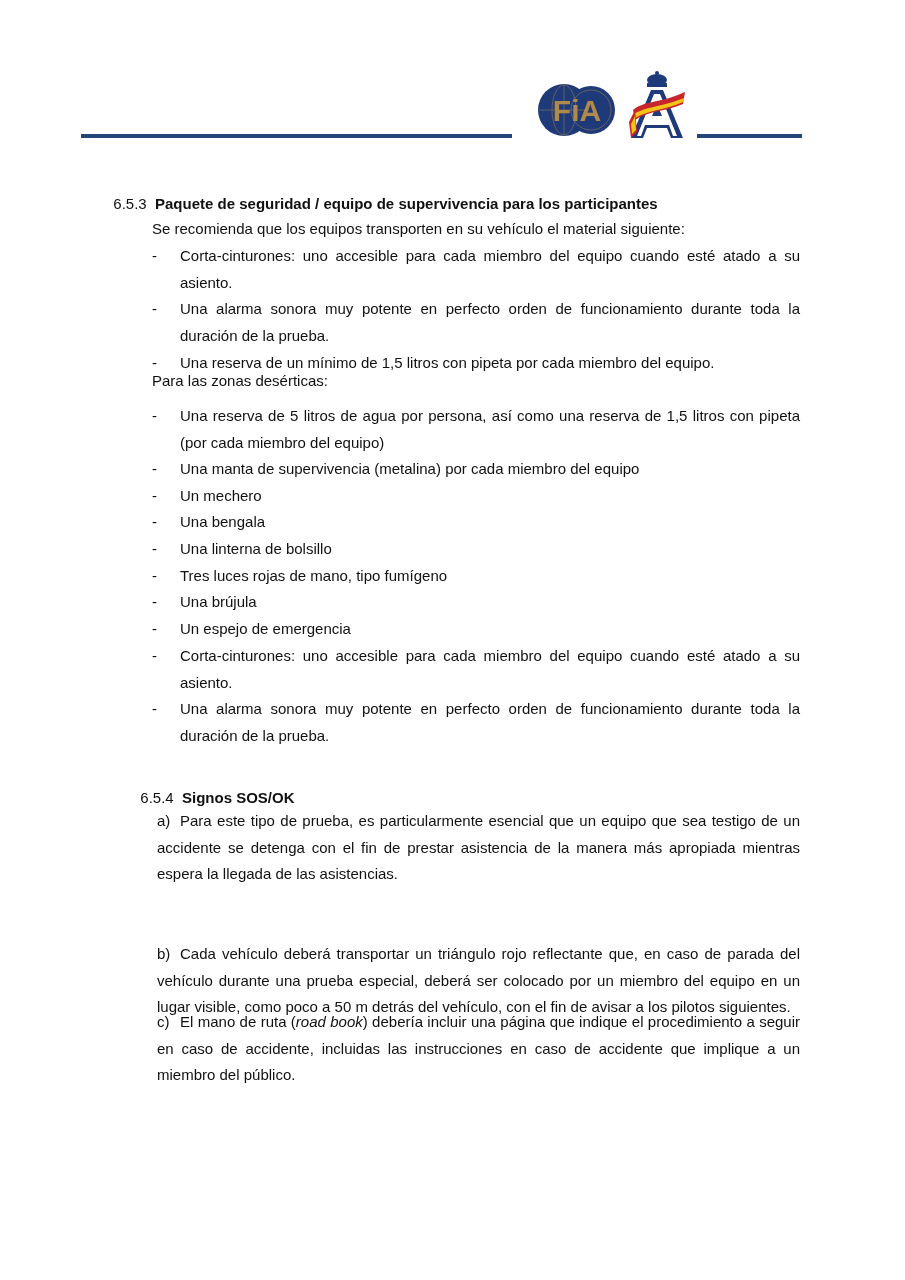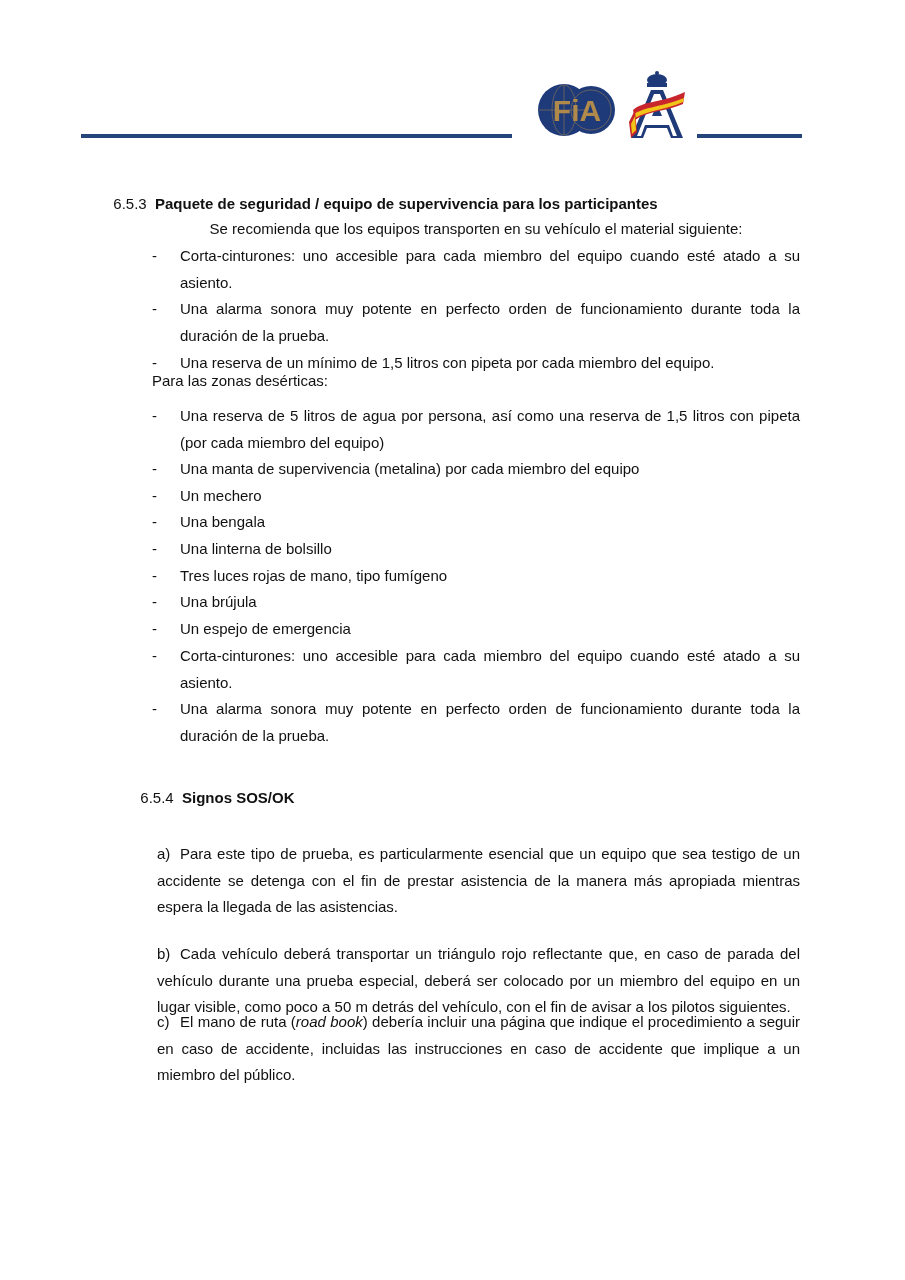--- a/index.html
+++ b/index.html
@@ -54,21 +54,21 @@
   <path d="M4 52 L10 40 L12 62 L6 68 Z" fill="#c8262c"></path>
   <path d="M6 54 L10 46 L11 60 L7 64 Z" fill="#f2c418"></path>
 </svg>
 
 <div class="header-line-right"></div>
 
 <div class="sec-head" style="top:190px;">
   <span class="sec-num">6.5.3</span><span class="sec-title">Paquete de seguridad / equipo de supervivencia para los participantes</span>
 </div>
 
-<div class="line intro" style="top:216px;text-align:center;">Se recomienda que los equipos transporten en su vehículo el material siguiente:</div>
+<div class="line intro" style="top:216px;">Se recomienda que los equipos transporten en su vehículo el material siguiente:</div>
 
 <div class="line item" style="top:243px;">
   <span class="dash">-</span>
   <span class="txt">Corta-cinturones: uno accesible para cada miembro del equipo cuando esté atado a su asiento.</span>
 </div>
 <div class="line item" style="top:296px;">
   <span class="dash">-</span>
   <span class="txt">Una alarma sonora muy potente en perfecto orden de funcionamiento durante toda la duración de la prueba.</span>
 </div>
 <div class="line item" style="top:350px;">
@@ -116,21 +116,21 @@
 </div>
 <div class="line item" style="top:696px;">
   <span class="dash">-</span>
   <span class="txt">Una alarma sonora muy potente en perfecto orden de funcionamiento durante toda la duración de la prueba.</span>
 </div>
 
 <div class="sec-head" style="top:784px;margin-left:27px;">
   <span class="sec-num">6.5.4</span><span class="sec-title">Signos SOS/OK</span>
 </div>
 
-<div class="para" style="top:841px;">
+<div class="para" style="top:808px;">
   <span class="lbl">a)</span><span>Para este tipo de prueba, es particularmente esencial que un equipo que sea testigo de un accidente se detenga con el fin de prestar asistencia de la manera más apropiada mientras espera la llegada de las asistencias.</span>
 </div>
 
 <div class="para" style="top:941px;">
   <span class="lbl">b)</span><span>Cada vehículo deberá transportar un triángulo rojo reflectante que, en caso de parada del vehículo durante una prueba especial, deberá ser colocado por un miembro del equipo en un lugar visible, como poco a 50 m detrás del vehículo, con el fin de avisar a los pilotos siguientes.</span>
 </div>
 
 <div class="para" style="top:1009px;">
   <span class="lbl">c)</span><span>El mano de ruta (</span><em>road book</em><span>) debería incluir una página que indique el procedimiento a seguir en caso de accidente, incluidas las instrucciones en caso de accidente que implique a un miembro del público.</span>
 </div>

